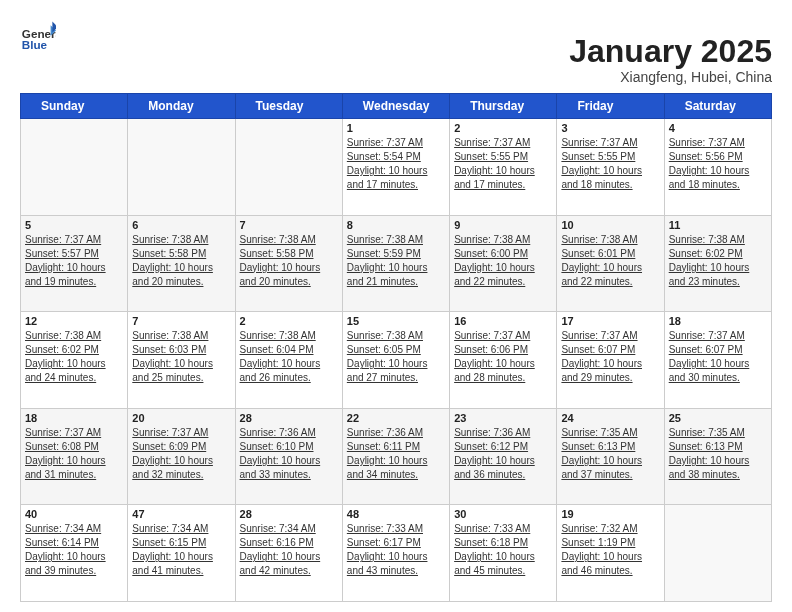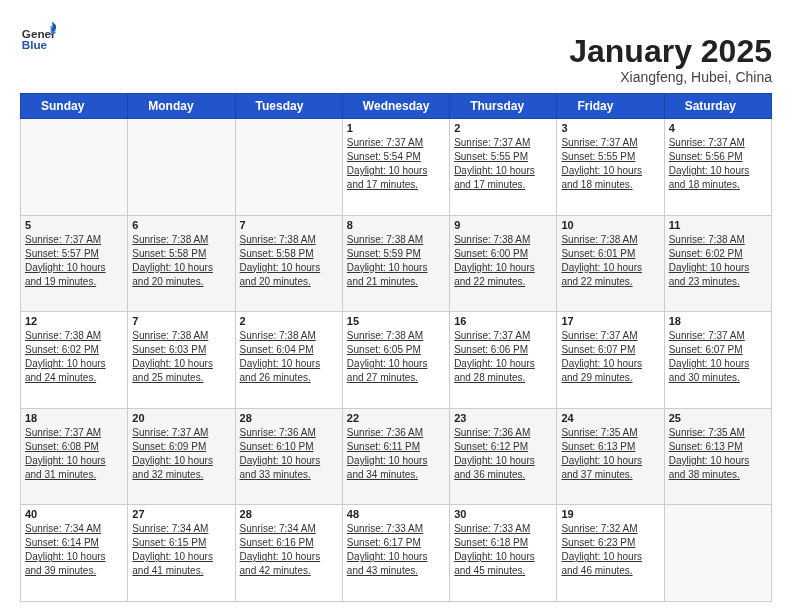--- a/index.html
+++ b/index.html
@@ -313,21 +313,21 @@
         </tr>
         <tr>
           <td>
             <div class="day-number">40</div>
             <div class="day-info" style="white-space: pre-line;">Sunrise: 7:34 AM
 Sunset: 6:14 PM
 Daylight: 10 hours
 and 39 minutes.</div>
           </td>
           <td>
-            <div class="day-number">27</div>
+            <div class="day-number">47</div>
             <div class="day-info" style="white-space: pre-line;">Sunrise: 7:34 AM
 Sunset: 6:15 PM
 Daylight: 10 hours
 and 41 minutes.</div>
           </td>
           <td>
             <div class="day-number">28</div>
             <div class="day-info" style="white-space: pre-line;">Sunrise: 7:34 AM
 Sunset: 6:16 PM
 Daylight: 10 hours
@@ -343,21 +343,21 @@
           <td>
             <div class="day-number">30</div>
             <div class="day-info" style="white-space: pre-line;">Sunrise: 7:33 AM
 Sunset: 6:18 PM
 Daylight: 10 hours
 and 45 minutes.</div>
           </td>
           <td>
             <div class="day-number">19</div>
             <div class="day-info" style="white-space: pre-line;">Sunrise: 7:32 AM
-Sunset: 6:23 PM
+Sunset: 1:19 PM
 Daylight: 10 hours
 and 46 minutes.</div>
           </td>
           <td class="empty"></td>
         </tr>
       </tbody>
   </table>
 </div>
 
 </body></html>

